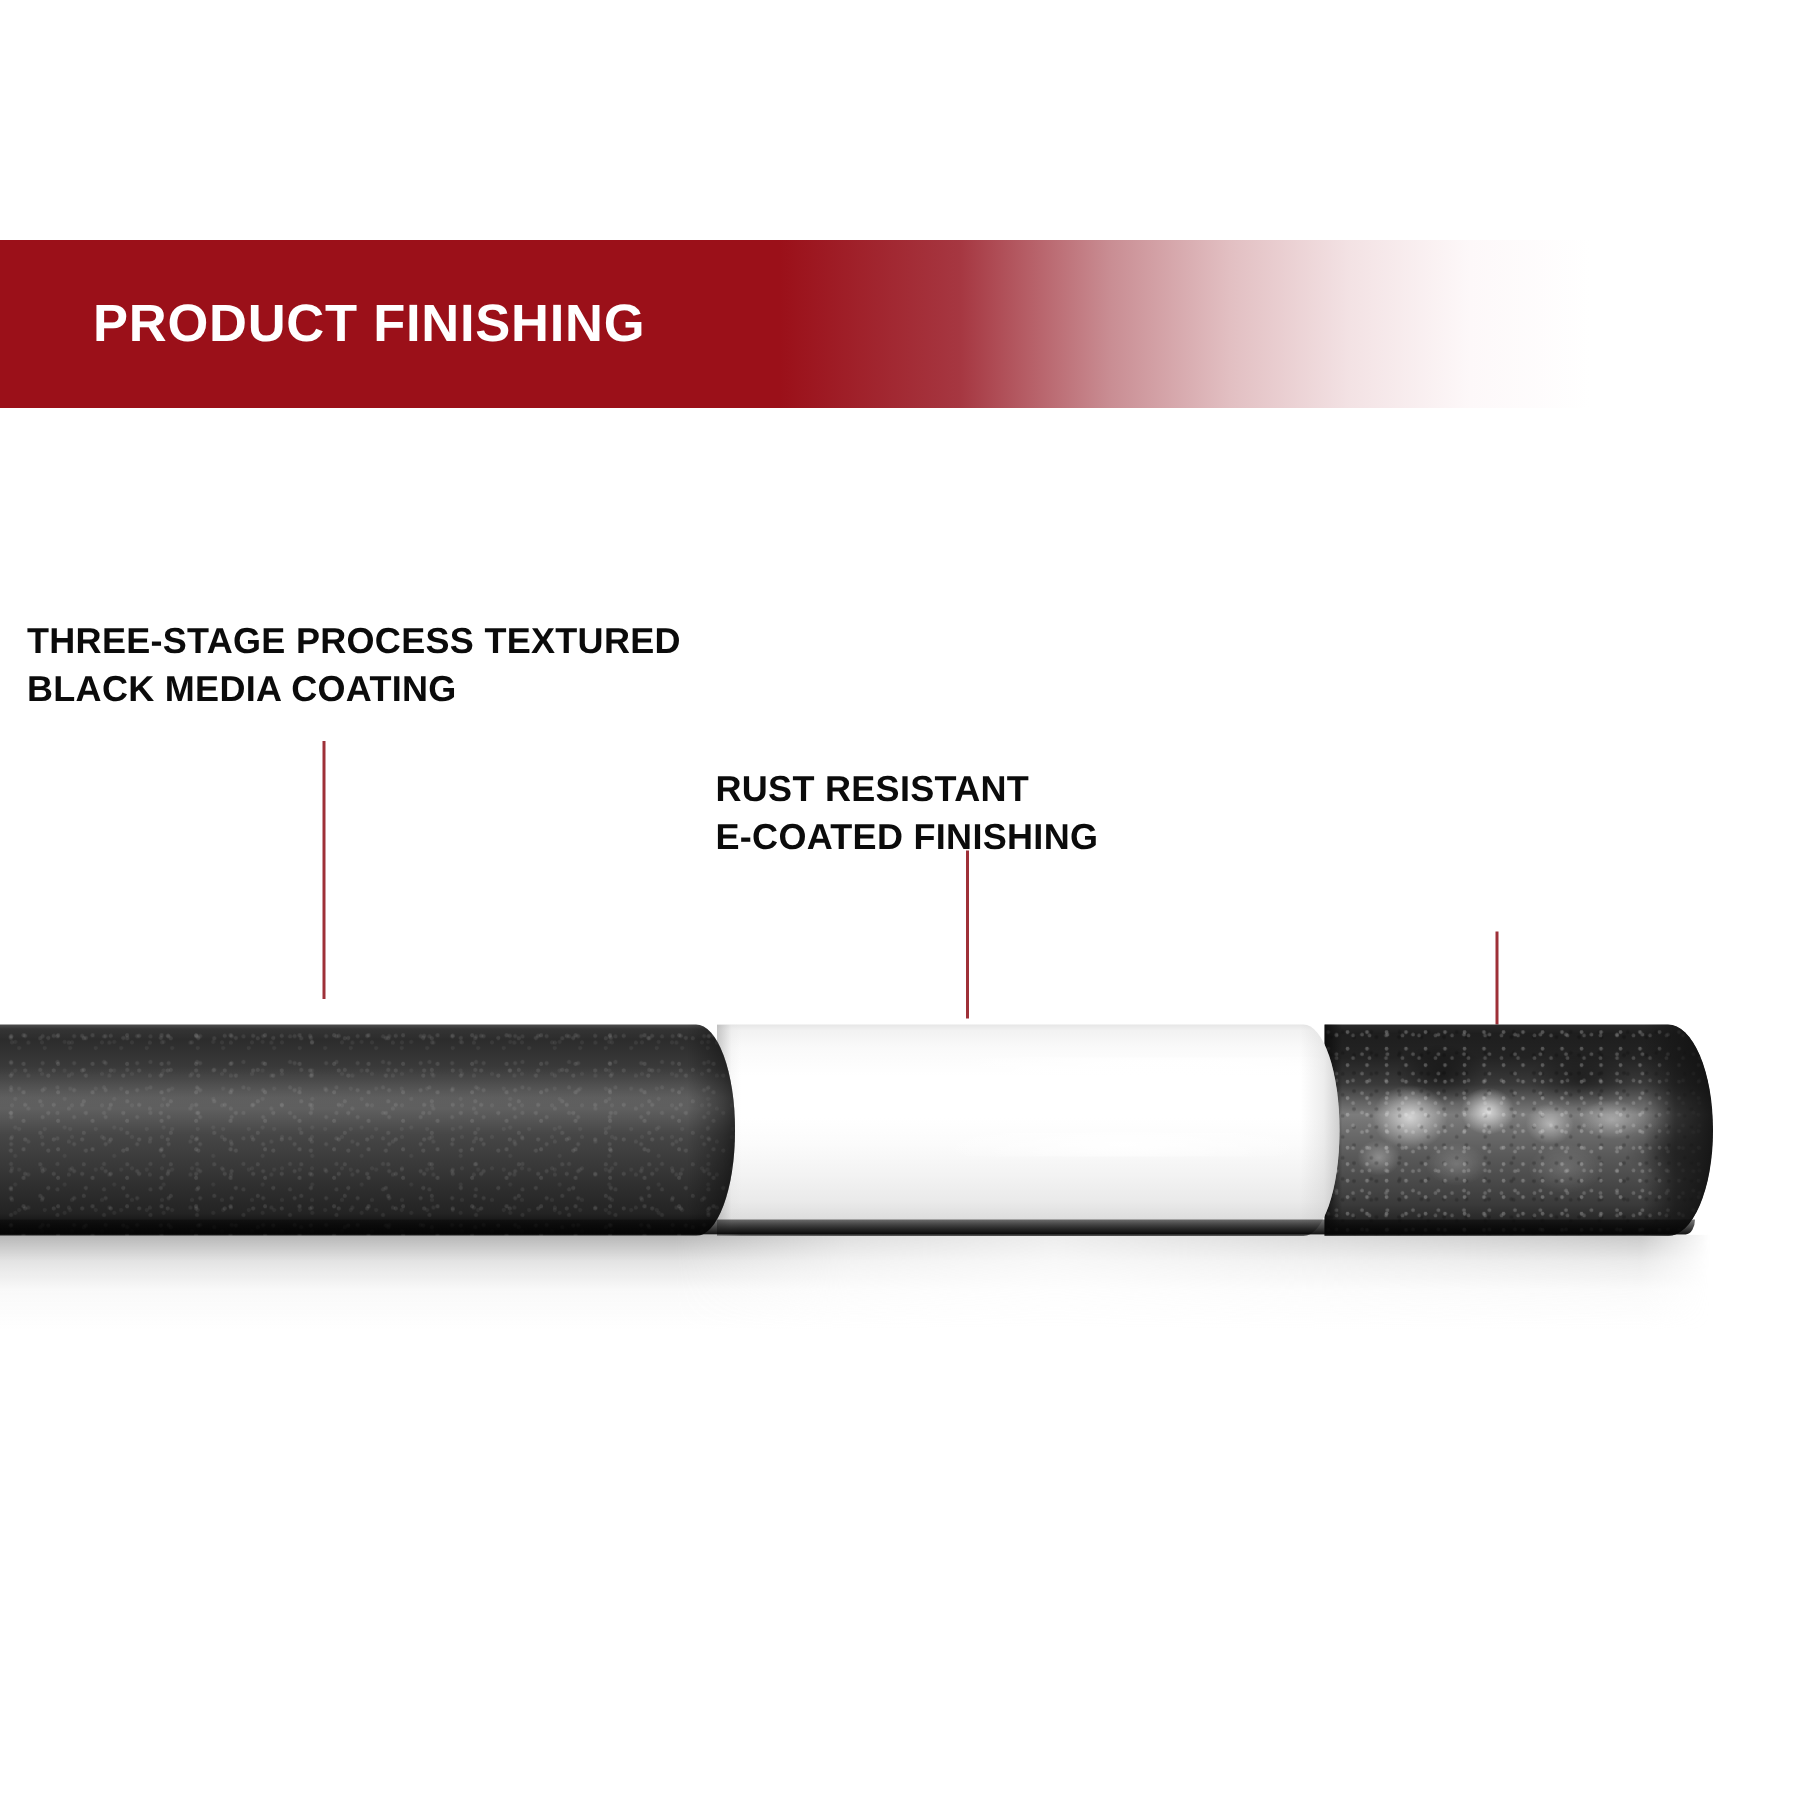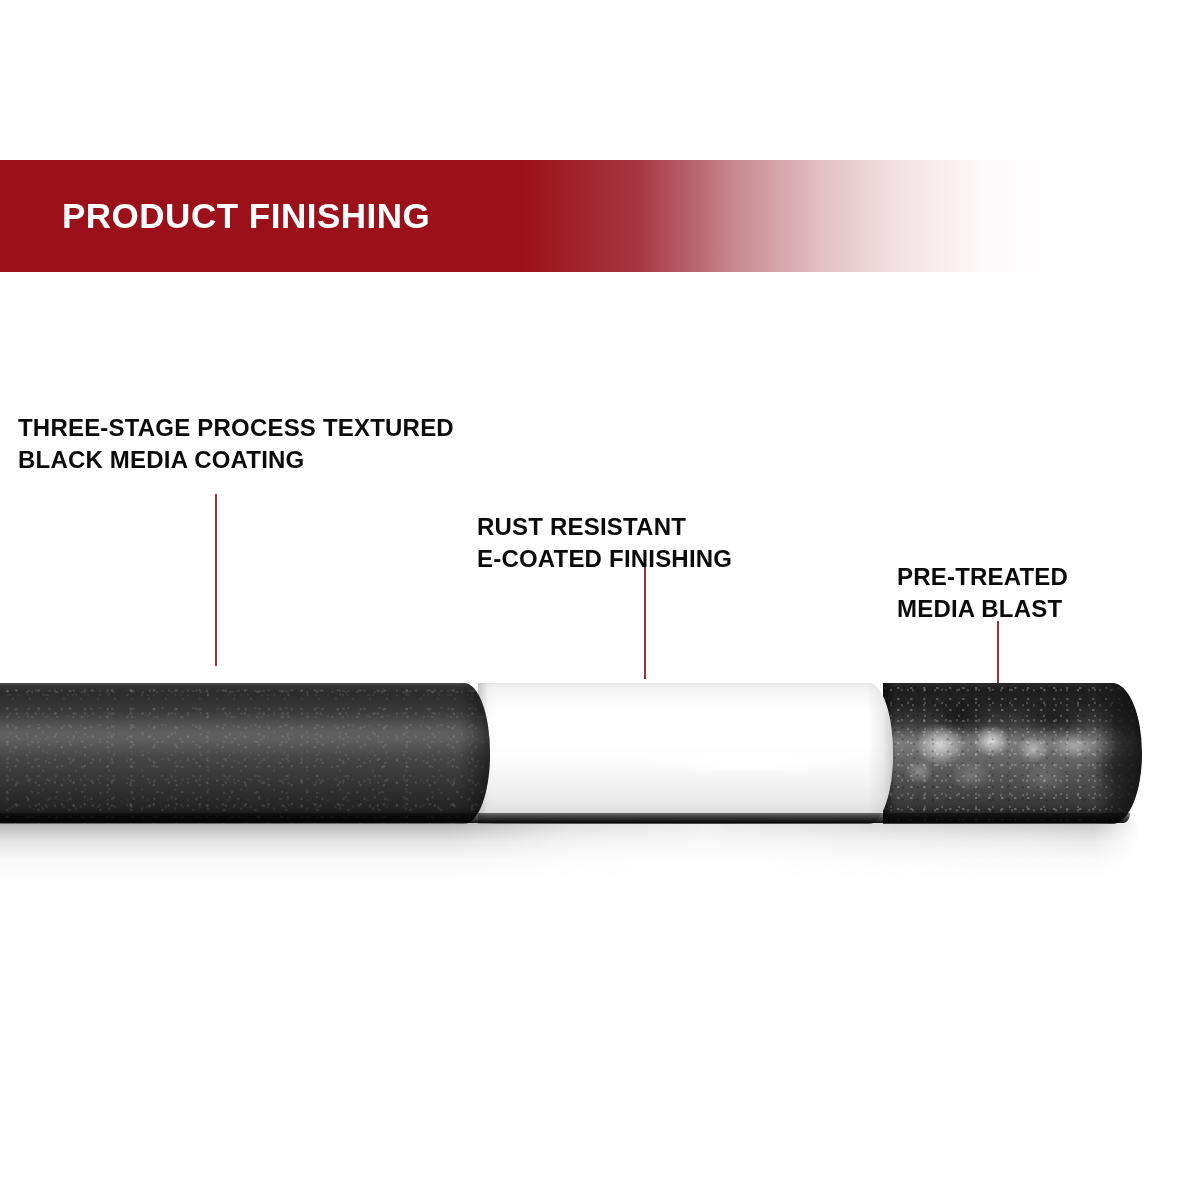--- a/index.html
+++ b/index.html
@@ -301,24 +301,20 @@
     <span class="line2">BLACK MEDIA COATING</span>
   </div>
   <div class="leader" id="leader-powder"></div>
 
   <div class="callout" id="callout-ecoat">
     <span>RUST RESISTANT</span>
     <span class="line2">E-COATED FINISHING</span>
   </div>
   <div class="leader" id="leader-ecoat"></div>
 
-  <div class="callout" id="callout-blast">
-    <span>PRE-TREATED</span>
-    <span class="line2">MEDIA BLAST</span>
-  </div>
   <div class="leader" id="leader-blast"></div>
 
   <div id="tube">
 
     <div class="seg" id="seg-blast">
       <div class="mottle"></div>
       <div class="grit"></div>
       <div class="leftedge"></div>
       <div class="endcap"></div>
     </div>

